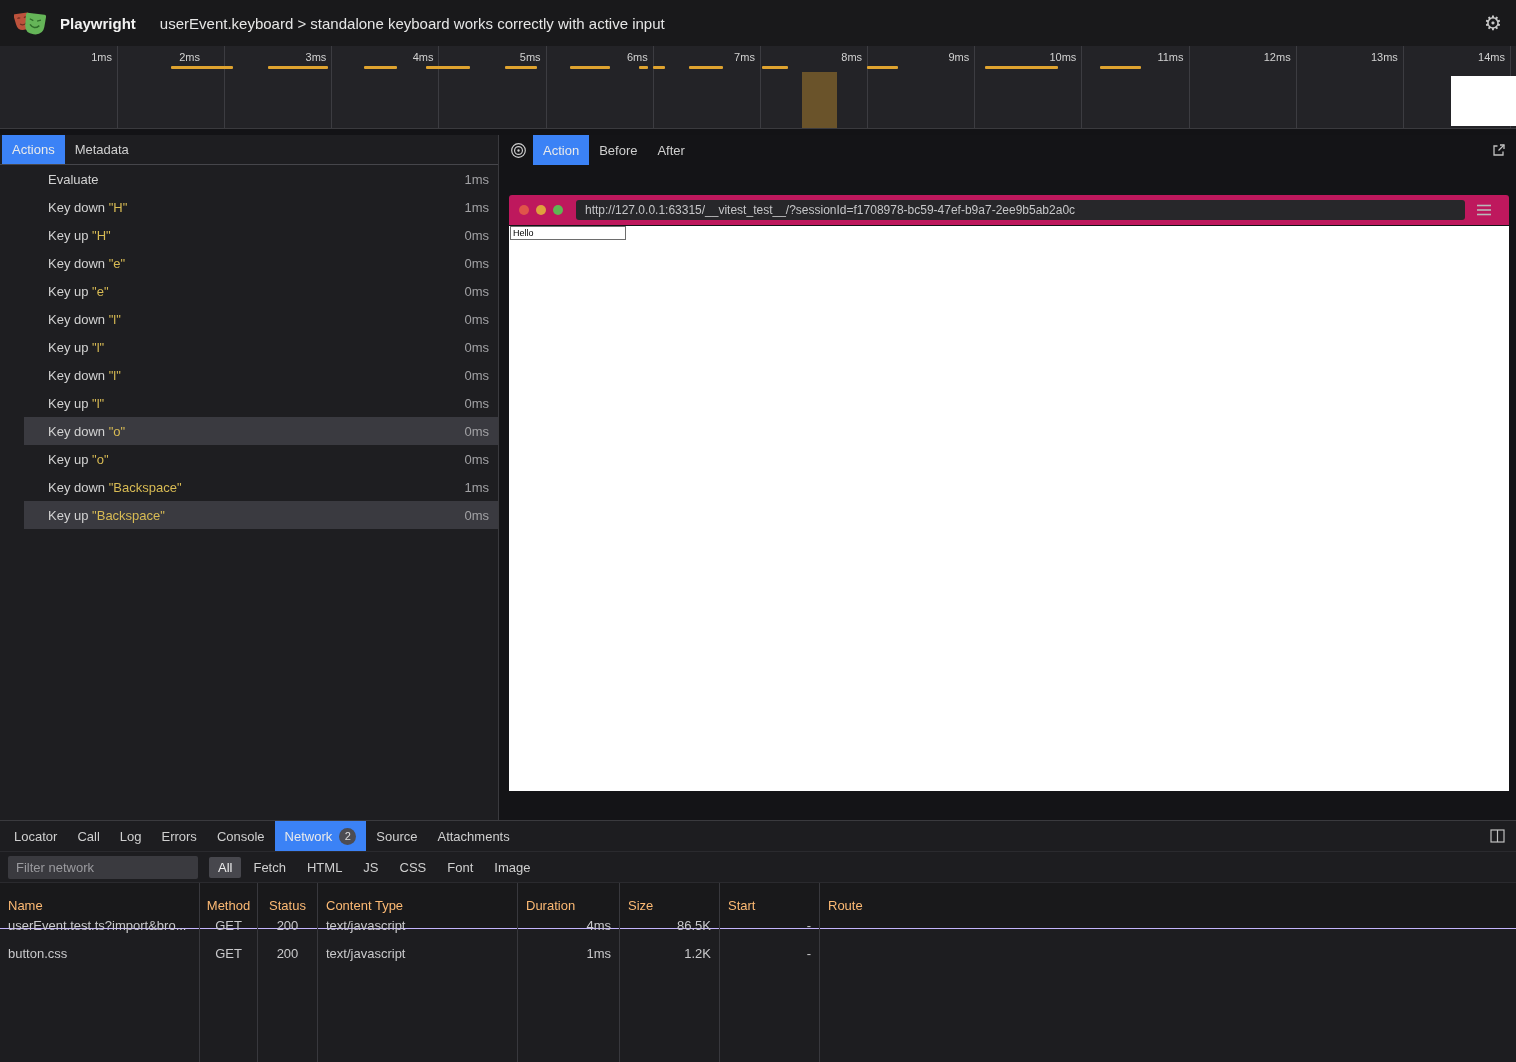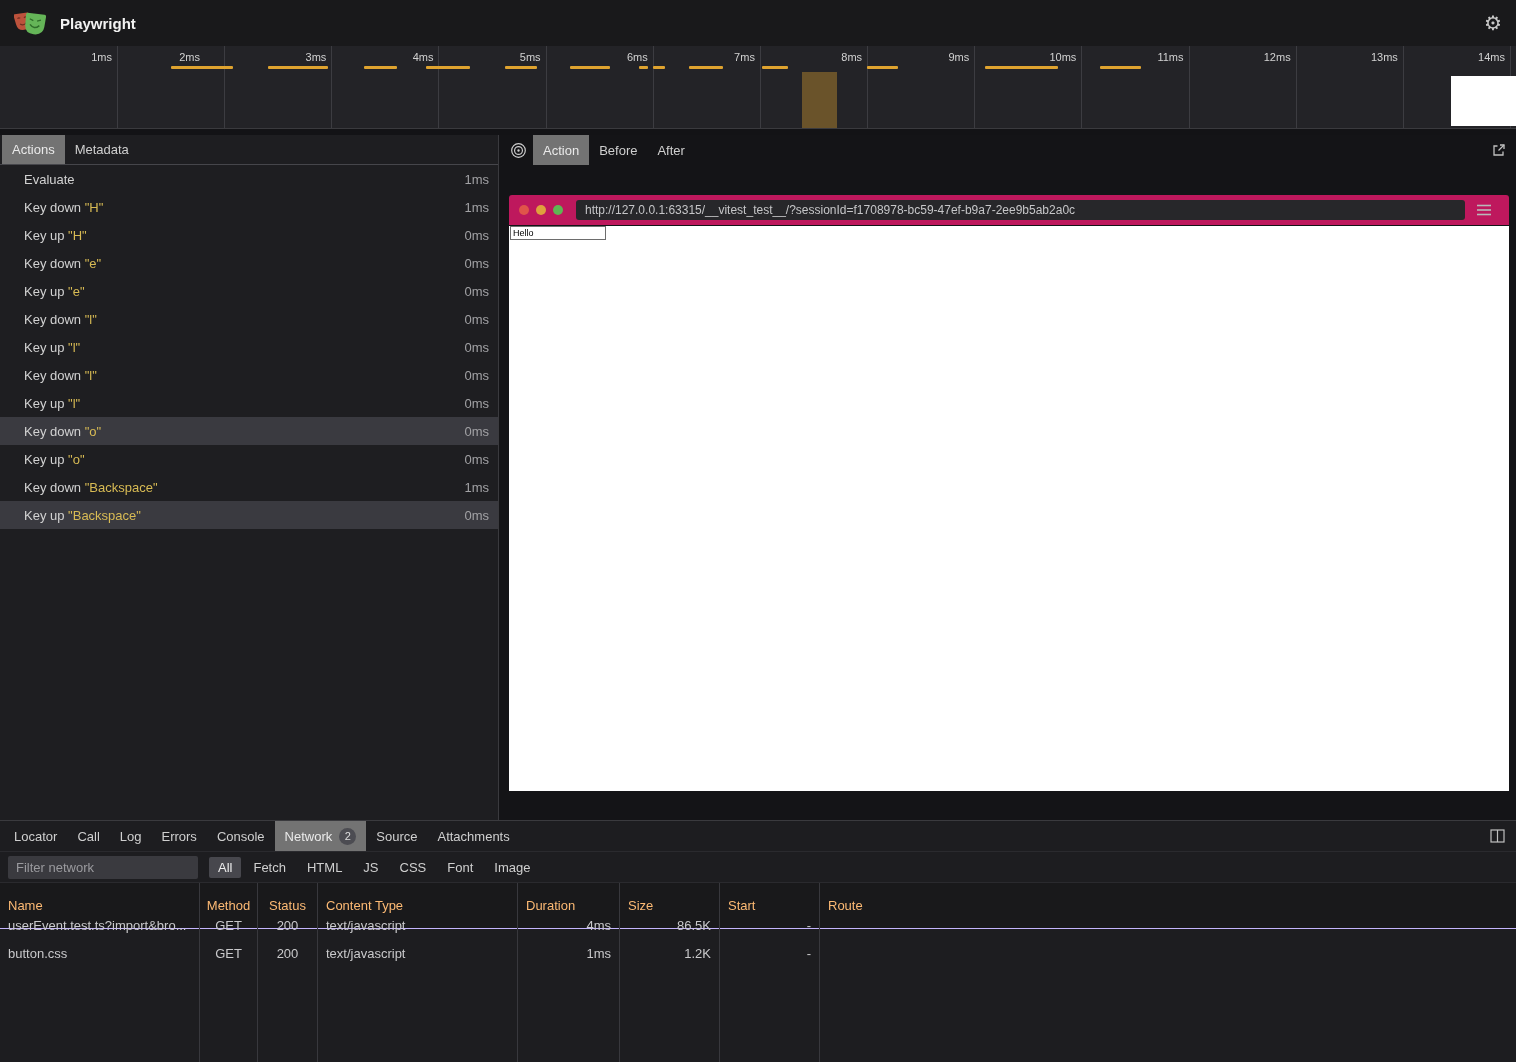--- a/index.html
+++ b/index.html
@@ -27,40 +27,40 @@
   .gap { height:6px; background:#131316; }
 
   
   .main { display:flex; height:685px; }
   .left-panel { width:499px; background:#1e1e21; border-right:1px solid #3a3a3e; display:flex; flex-direction:column; }
   .right-panel { flex:1; background:#141417; position:relative; display:flex; flex-direction:column; }
 
   .tabbar { height:30px; display:flex; align-items:stretch; flex-shrink:0; }
   .left-panel .tabbar { border-bottom:1px solid #46464b; padding-left:2px; }
   .tab { display:flex; align-items:center; padding:0 10px; font-size:13px; color:#cfcfcf; cursor:pointer; white-space:nowrap; }
-  .tab.selected { background:#737373; color:#eaeaea; }
+  .tab.selected { background:#3b82f6; color:#eaeaea; }
   .icon-btn { width:30px; display:flex; align-items:center; justify-content:center; cursor:pointer; }
   .spacer { flex:1; }
 
-  .action-list { flex:1; overflow:hidden; }
+  .action-list { flex:1; overflow:hidden;padding-left:24px; }
   .action-row { height:28px; display:flex; align-items:center; padding:0 9px 0 24px; font-size:13px; color:#d2d2d2; cursor:pointer; }
   .action-row.highlighted { background:#3a3a40; }
   .action-key { color:#d8bb54; }
   .action-duration { margin-left:auto; color:#a2a2a5; }
 
   
   .right-panel .tabbar { padding-left:4px; }
   .snapshot-area { position:relative; flex:1; }
   .snapshot-window { position:absolute; left:10px; top:30px; width:1000px; height:595px; }
   .chrome { height:30px; background:#be185d; border-radius:3px 3px 0 0; display:flex; align-items:center; padding:0 10px; }
   .dot { width:10px; height:10px; border-radius:50%; margin-right:7px; flex-shrink:0; }
   .url-bar { flex:1; height:20px; background:#27272a; border-radius:3px; margin-left:6px; display:flex; align-items:center; padding:0 9px; font-size:12px; color:#c6c6c8; white-space:nowrap; overflow:hidden; }
   .menu-btn { width:30px; display:flex; justify-content:center; align-items:center; margin-left:4px; cursor:pointer; }
   .page { height:565px; background:#ffffff; }
-  .page-input { display:block; margin:1px 0 0 1px; width:96px; height:14px; border:1px solid #6d6d6d; font-size:9px; font-family:"Liberation Sans", sans-serif; padding:0 2px; color:#000; background:#fff; }
+  .page-input { display:block; margin:1px 0 0 1px; width:116px; height:14px; border:1px solid #6d6d6d; font-size:9px; font-family:"Liberation Sans", sans-serif; padding:0 2px; color:#000; background:#fff; }
 
   
   .bottom-divider { height:1px; background:#3a3a3e; }
   .bottom-panel { height:241px; background:#1d1d20; display:flex; flex-direction:column; }
   .bottom-panel .tabbar { height:31px; border-bottom:1px solid #2a2a2e; padding:0 4px; }
   .badge { margin-left:7px; width:17px; height:17px; border-radius:50%; background:#4c4c52; color:#dedede; font-size:11px; display:inline-flex; align-items:center; justify-content:center; }
 
   .filter-row { height:31px; display:flex; align-items:center; padding:0 8px; border-bottom:1px solid #2a2a2e; flex-shrink:0; }
   .filter-input { width:190px; height:23px; background:#3a3a3f; border:none; outline:none; border-radius:2px; color:#cccccc; font-size:13px; padding:8px 8px; font-family:"Liberation Sans", sans-serif; }
   .filter-input::placeholder { color:#9a9a9e; }
@@ -89,20 +89,21 @@
         <path d="M5 11.5 q3.5 3 7 0" stroke="#6f2f22" stroke-width="1.2" fill="none"></path>
       </g>
       <g transform="translate(11,6) rotate(7 10 12)">
         <path d="M2 0 L20 0 Q22 0 22 2 L21.5 13 Q21 22 11 22 Q1.5 22 1 13 L0.5 2 Q0.5 0 2 0 Z" fill="#65b558"></path>
         <path d="M5 6 l4 1.5 M17 6 l-4 1.5" stroke="#2f6e2a" stroke-width="1.4" fill="none"></path>
         <path d="M6 12 q5 5.5 10 0" stroke="#2f6e2a" stroke-width="1.6" fill="none"></path>
       </g>
     </svg>
   </span>
   <span class="app-title">Playwright</span>
+  <span class="test-title">userEvent.keyboard &gt; standalone keyboard works correctly with active input</span>
   <span class="gear">⚙</span>
 </div>
 
 <div class="timeline" id="timeline">
     <div class="tl-line" style="left: 117px;"></div>
     <div class="tl-label" style="left: 53px;">1ms</div>
     <div class="tl-line" style="left: 224.15px;"></div>
     <div class="tl-label" style="left: 160.15px; text-align: center;">2ms</div>
     <div class="tl-line" style="left: 331.3px;"></div>
     <div class="tl-label" style="left: 267.3px;">3ms</div>

